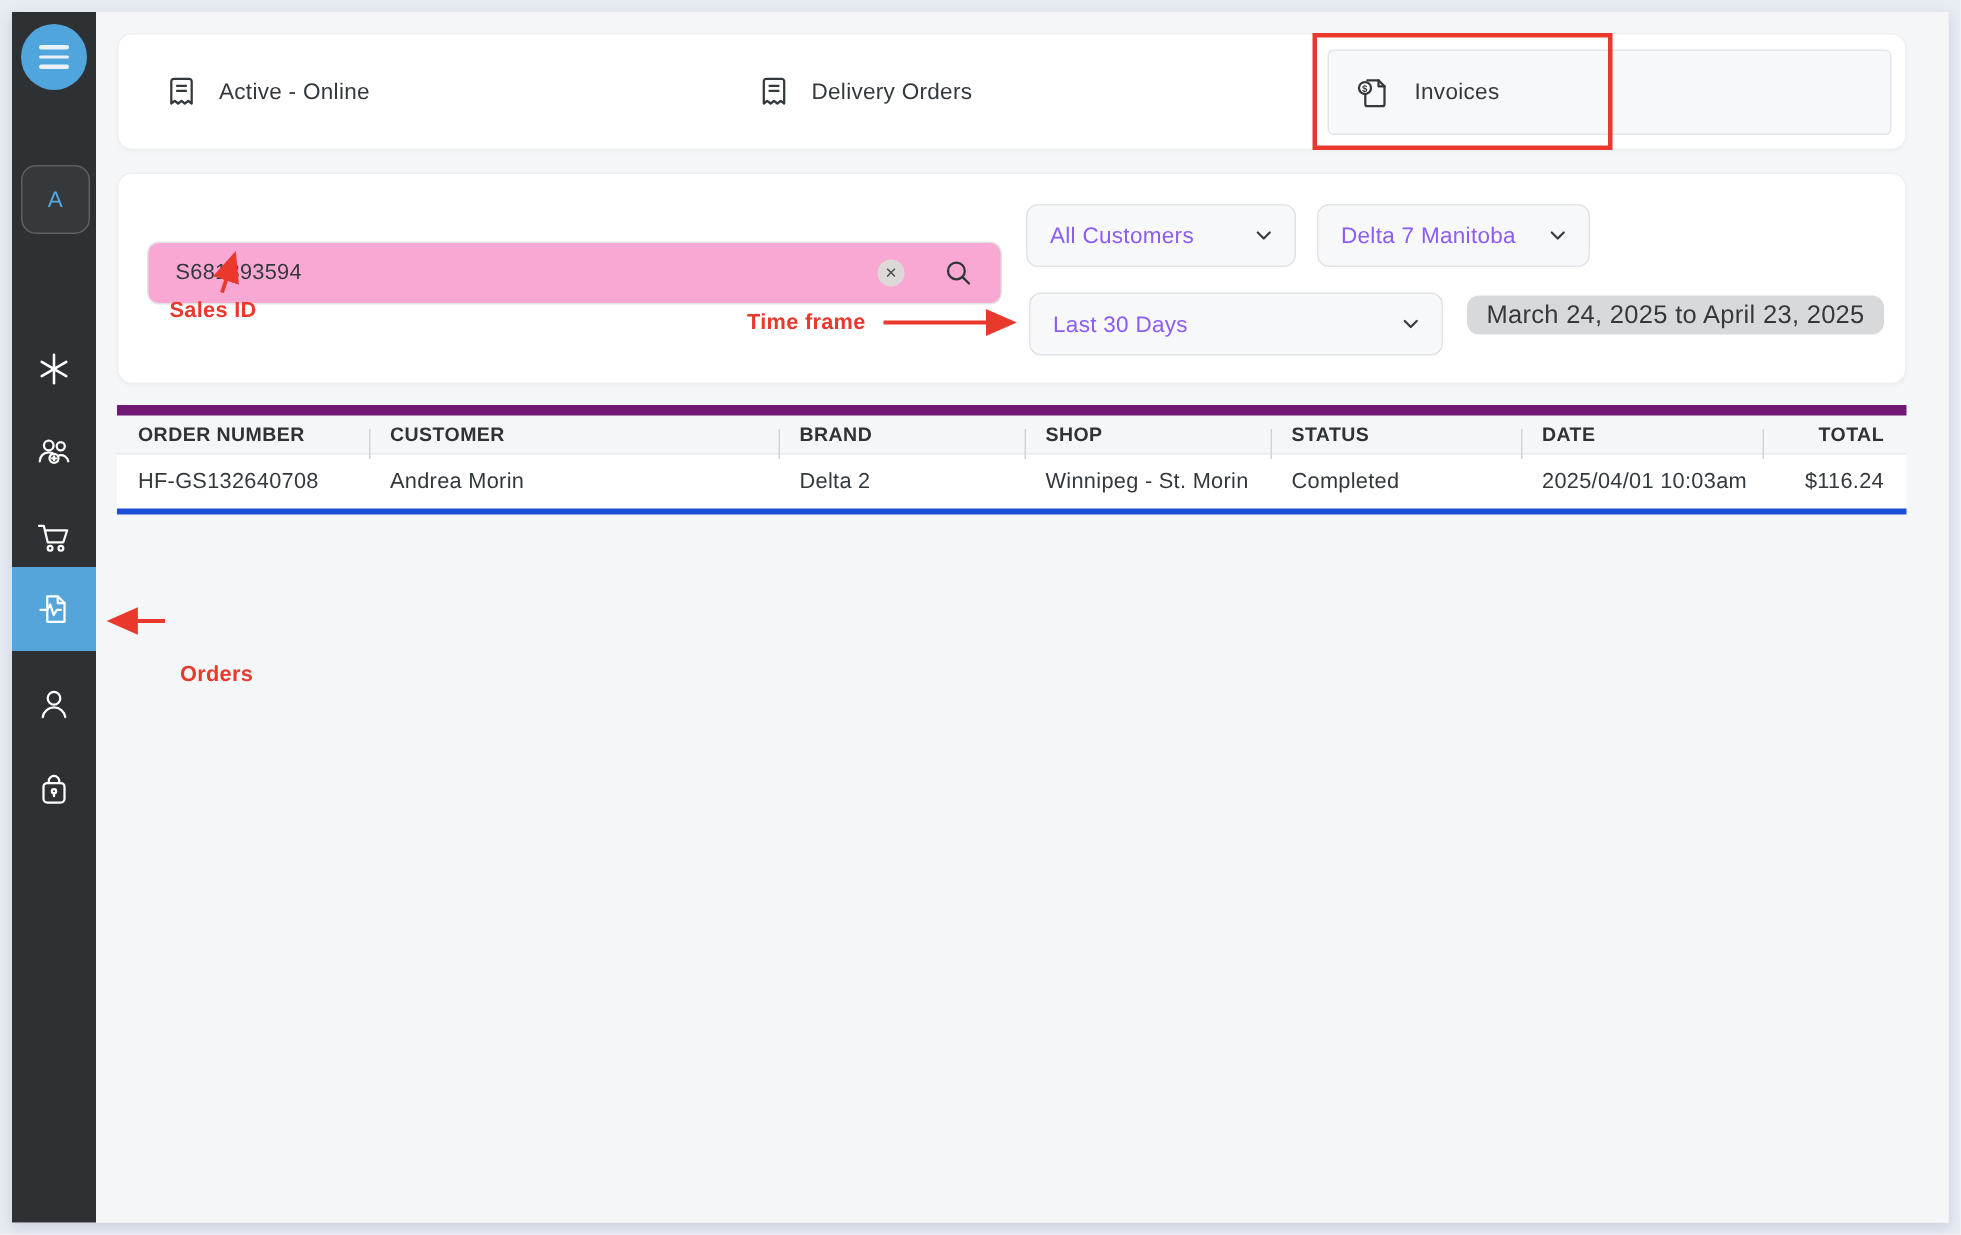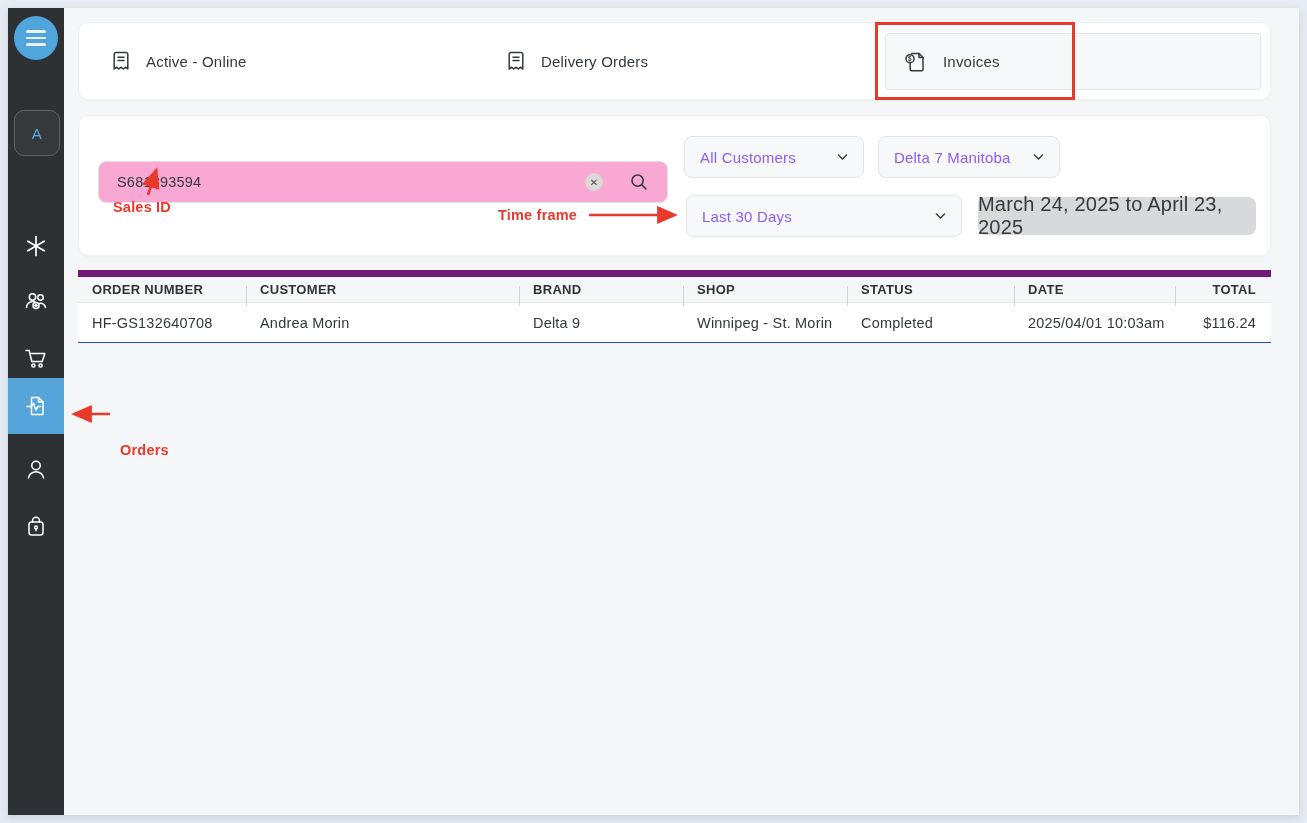--- a/index.html
+++ b/index.html
@@ -77,38 +77,38 @@
     position:absolute;height:42px;box-sizing:border-box;background:#f7f8fa;
     border:1px solid #e1e3e6;border-radius:8px;display:flex;align-items:center;
     justify-content:space-between;padding:0 15px;font-size:15px;color:#8b5cf6;
     letter-spacing:.2px;cursor:pointer;white-space:nowrap;overflow:hidden;
   }
   .sel-customers{left:605px;top:20px;width:180px;}
   .sel-brand{left:799px;top:20px;width:182px;}
   .sel-shop{left:996px;top:20px;width:179px;}
   .sel-timeframe{left:607px;top:79px;width:276px;}
   .datechip{
-    position:absolute;left:899px;top:81px;width:278px;height:38px;
+    position:absolute;left:899px;top:81px;width:278px;height:26px;
     background:#d7d9db;border-radius:8px;display:flex;align-items:center;
-    justify-content:center;font-size:20px;color:#35393c;letter-spacing:.2px;
+    justify-content:center;font-size:17px;color:#35393c;letter-spacing:.2px;
   }
 
   
   .table{position:absolute;left:14px;top:262px;width:1193px;}
   .thead,.trow{
     display:grid;grid-template-columns:168px 273px 164px 164px 167px 161px 96px;
     align-items:center;box-sizing:border-box;
   }
   .thead{height:32px;border-top:7px solid #701a75;font-weight:bold;font-size:13px;
     letter-spacing:.3px;color:#2e3336;}
   .thead > div{position:relative;padding-left:14px;}
   .thead > div.sep::before{
     content:"";position:absolute;left:0;top:4px;height:20px;width:1px;background:#d2d3d6;
   }
-  .trow{height:41px;background:#fff;border-top:1px solid #e7e8ea;border-bottom:1px solid #1d4ed8;
+  .trow{height:41px;background:#fff;border-top:1px solid #e7e8ea;border-bottom:4px solid #1d4ed8;
     font-size:14.5px;color:#33383c;letter-spacing:.2px;}
   .trow > div{padding-left:14px;}
   .col-total{text-align:right;padding-left:0 !important;padding-right:15px;}
 
   
   .annot{position:absolute;z-index:50;pointer-events:none;}
   .annot-label{font-size:14.5px;font-weight:bold;color:#e9392c;letter-spacing:.2px;}
   .annot-rect{
     position:absolute;left:875px;top:22px;width:200px;height:78px;
     border:3px solid #e9392c;box-sizing:border-box;z-index:50;pointer-events:none;
@@ -260,21 +260,21 @@
           <div class="sep">CUSTOMER</div>
           <div class="sep">BRAND</div>
           <div class="sep">SHOP</div>
           <div class="sep">STATUS</div>
           <div class="sep">DATE</div>
           <div class="sep col-total">TOTAL</div>
         </div>
         <div class="trow">
           <div>HF-GS132640708</div>
           <div>Andrea Morin</div>
-          <div>Delta 9</div>
+          <div>Delta 2</div>
           <div>Winnipeg - St. Morin</div>
           <div>Completed</div>
           <div>2025/04/01 10:03am</div>
           <div class="col-total">$116.24</div>
         </div>
       </div>
     </div>
   </div>
 
   <div class="annot-rect"></div>

